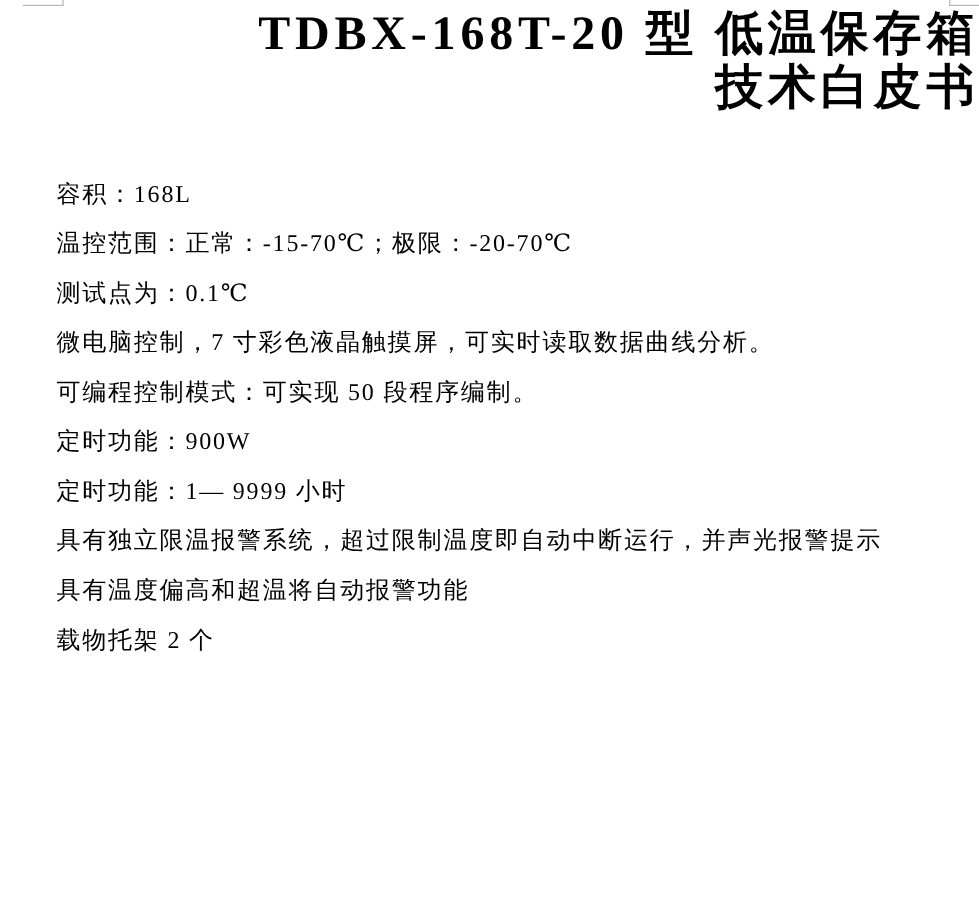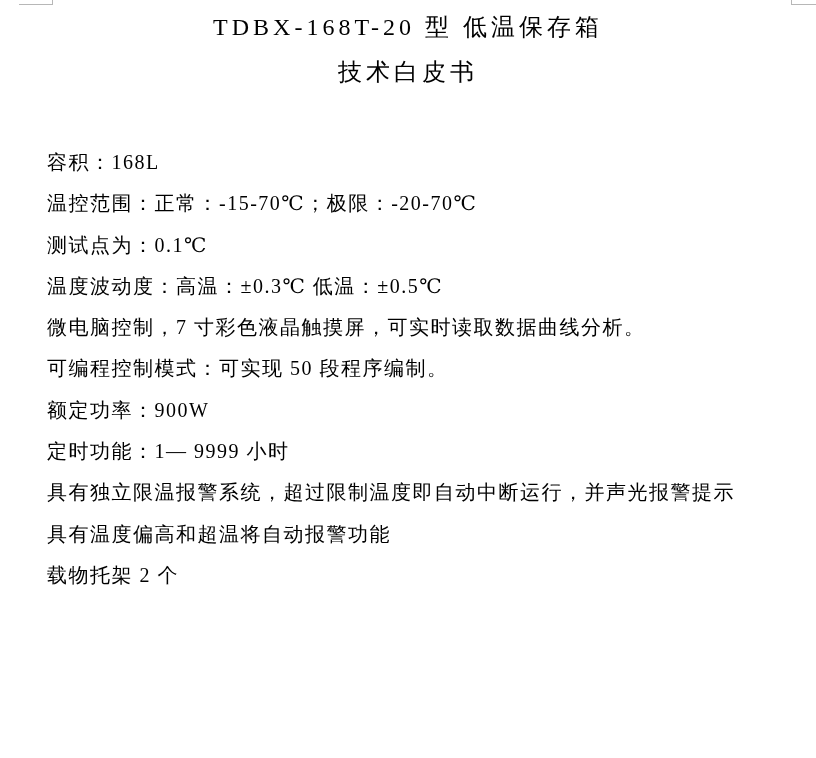--- a/index.html
+++ b/index.html
@@ -33,25 +33,26 @@
     width: 25px;
     border-bottom: 1px solid #b7b7b7;
     border-left: 1px solid #b7b7b7;
   }
   .title-block {
     padding-top: 5px;
     text-align: center;
   }
   .title-line {
     margin: 0;
-    font-size: 24px;
-    font-weight: normal;
+    font-size: 40px;
+    font-weight: bold;
     line-height: 45px;
     letter-spacing: 4px;
     white-space: pre;
+    text-align: right;
   }
   .body-block {
     margin-top: 47px;
     padding-left: 47px;
     padding-right: 41px;
   }
   .spec-line {
     margin: 0;
     font-size: 20px;
     line-height: 41.3px;
@@ -69,23 +70,22 @@
 
   <div class="title-block">
     <h1 class="title-line">TDBX-168T-20 型 低温保存箱</h1>
     <h1 class="title-line">技术白皮书</h1>
   </div>
 
   <div class="body-block">
     <p class="spec-line">容积：168L</p>
     <p class="spec-line">温控范围：正常：-15-70℃；极限：-20-70℃</p>
     <p class="spec-line">测试点为：0.1℃</p>
-    <p class="spec-line">温度波动度：高温：±0.3℃ 低温：±0.5℃</p>
     <p class="spec-line">微电脑控制，7 寸彩色液晶触摸屏，可实时读取数据曲线分析。</p>
     <p class="spec-line">可编程控制模式：可实现 50 段程序编制。</p>
-    <p class="spec-line">额定功率：900W</p>
+    <p class="spec-line">定时功能：900W</p>
     <p class="spec-line">定时功能：1— 9999 小时</p>
     <p class="spec-line">具有独立限温报警系统，超过限制温度即自动中断运行，并声光报警提示</p>
     <p class="spec-line">具有温度偏高和超温将自动报警功能</p>
     <p class="spec-line">载物托架 2 个</p>
   </div>
 
 </div>
 
 </body></html>

